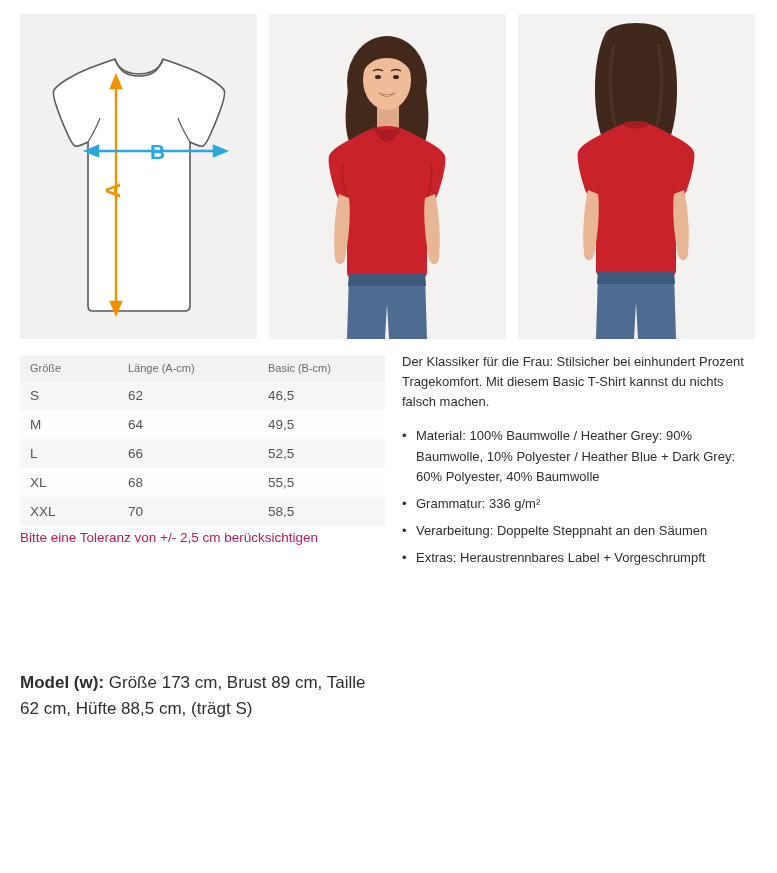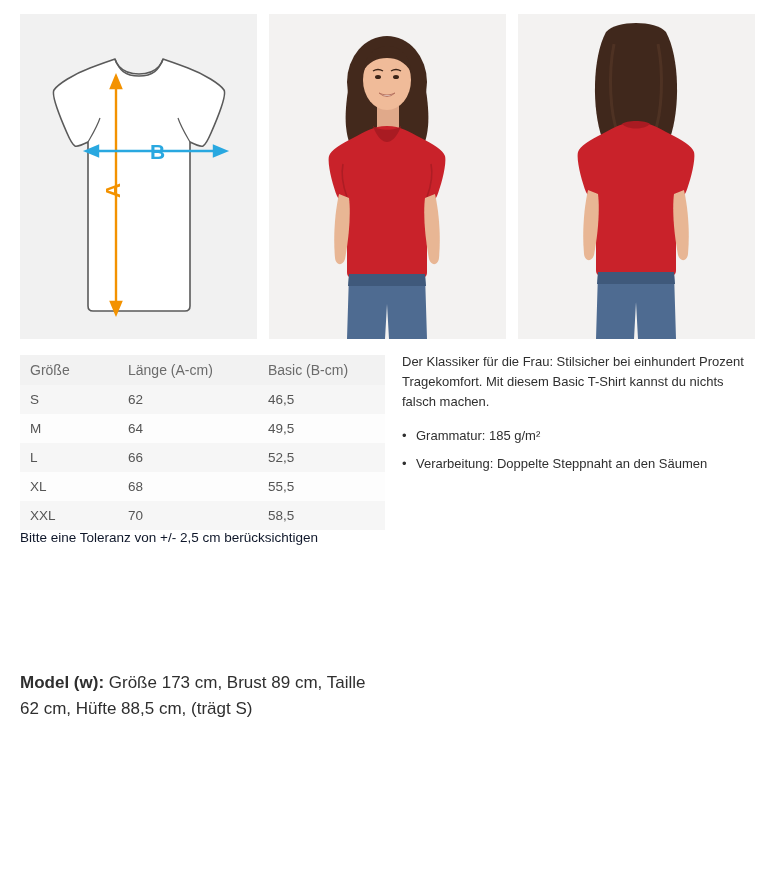--- a/index.html
+++ b/index.html
@@ -63,35 +63,35 @@
   .size-table th,
   .size-table td {
     text-align: left;
     padding: 7px 8px 7px 10px;
     font-weight: normal;
     border: none;
   }
   .size-table thead th {
     background: #f2f2f2;
     color: #6b6b6b;
-    font-size: 14px;
+    font-size: 11px;
   }
   .size-table tbody tr.odd td { background: #f6f6f6; }
   .size-table tbody tr.even td { background: #fdfdfd; }
   .size-table col.c1 { width: 98px; }
   .size-table col.c2 { width: 140px; }
   .size-table col.c3 { width: 127px; }
 
   .tolerance {
     position: absolute;
     left: 20px;
     top: 530px;
     width: 380px;
     font-size: 13.5px;
-    color: #0f172a;
+    color: #be185d;
   }
 
   .model-line {
     position: absolute;
     left: 20px;
     top: 670px;
     width: 360px;
     font-size: 17px;
     line-height: 1.55;
     color: #2f2f2f;
@@ -266,18 +266,20 @@
 
   <div class="tolerance">Bitte eine Toleranz von +/- 2,5 cm berücksichtigen</div>
 
   <div class="model-line">
     <b>Model (w):</b><span> Größe 173 cm, Brust 89 cm, Taille 62 cm, Hüfte 88,5 cm, (trägt S)</span>
   </div>
 
   <div class="desc">
     <p class="intro">Der Klassiker für die Frau: Stilsicher bei einhundert Prozent Tragekomfort. Mit diesem Basic T-Shirt kannst du nichts falsch machen.</p>
     <ul>
-      <li>Grammatur: 185 g/m²</li>
+      <li>Material: 100% Baumwolle / Heather Grey: 90% Baumwolle, 10%  Polyester / Heather Blue + Dark Grey: 60% Polyester, 40% Baumwolle</li>
+      <li>Grammatur: 336 g/m²</li>
       <li>Verarbeitung: Doppelte Steppnaht an den Säumen</li>
+      <li>Extras: Heraustrennbares Label + Vorgeschrumpft</li>
     </ul>
   </div>
 
 </div>
 
 </body></html>

